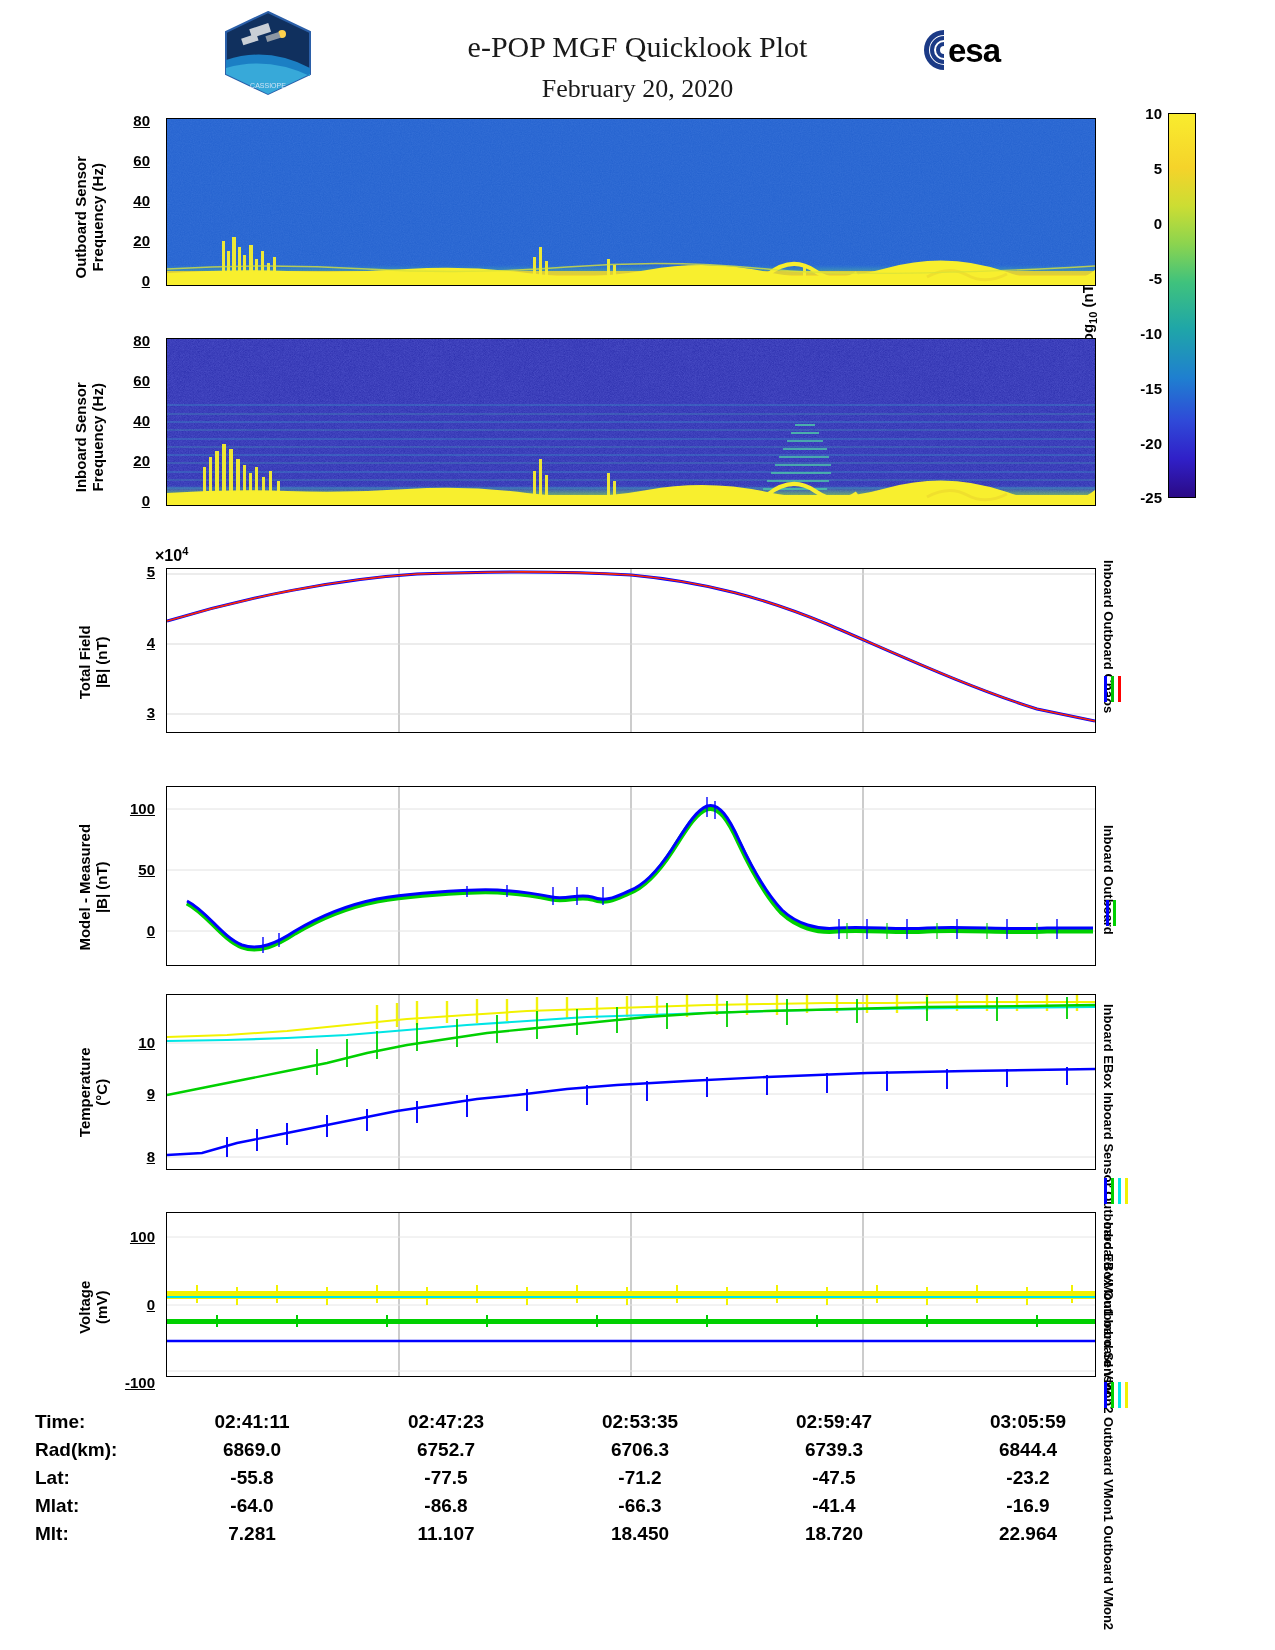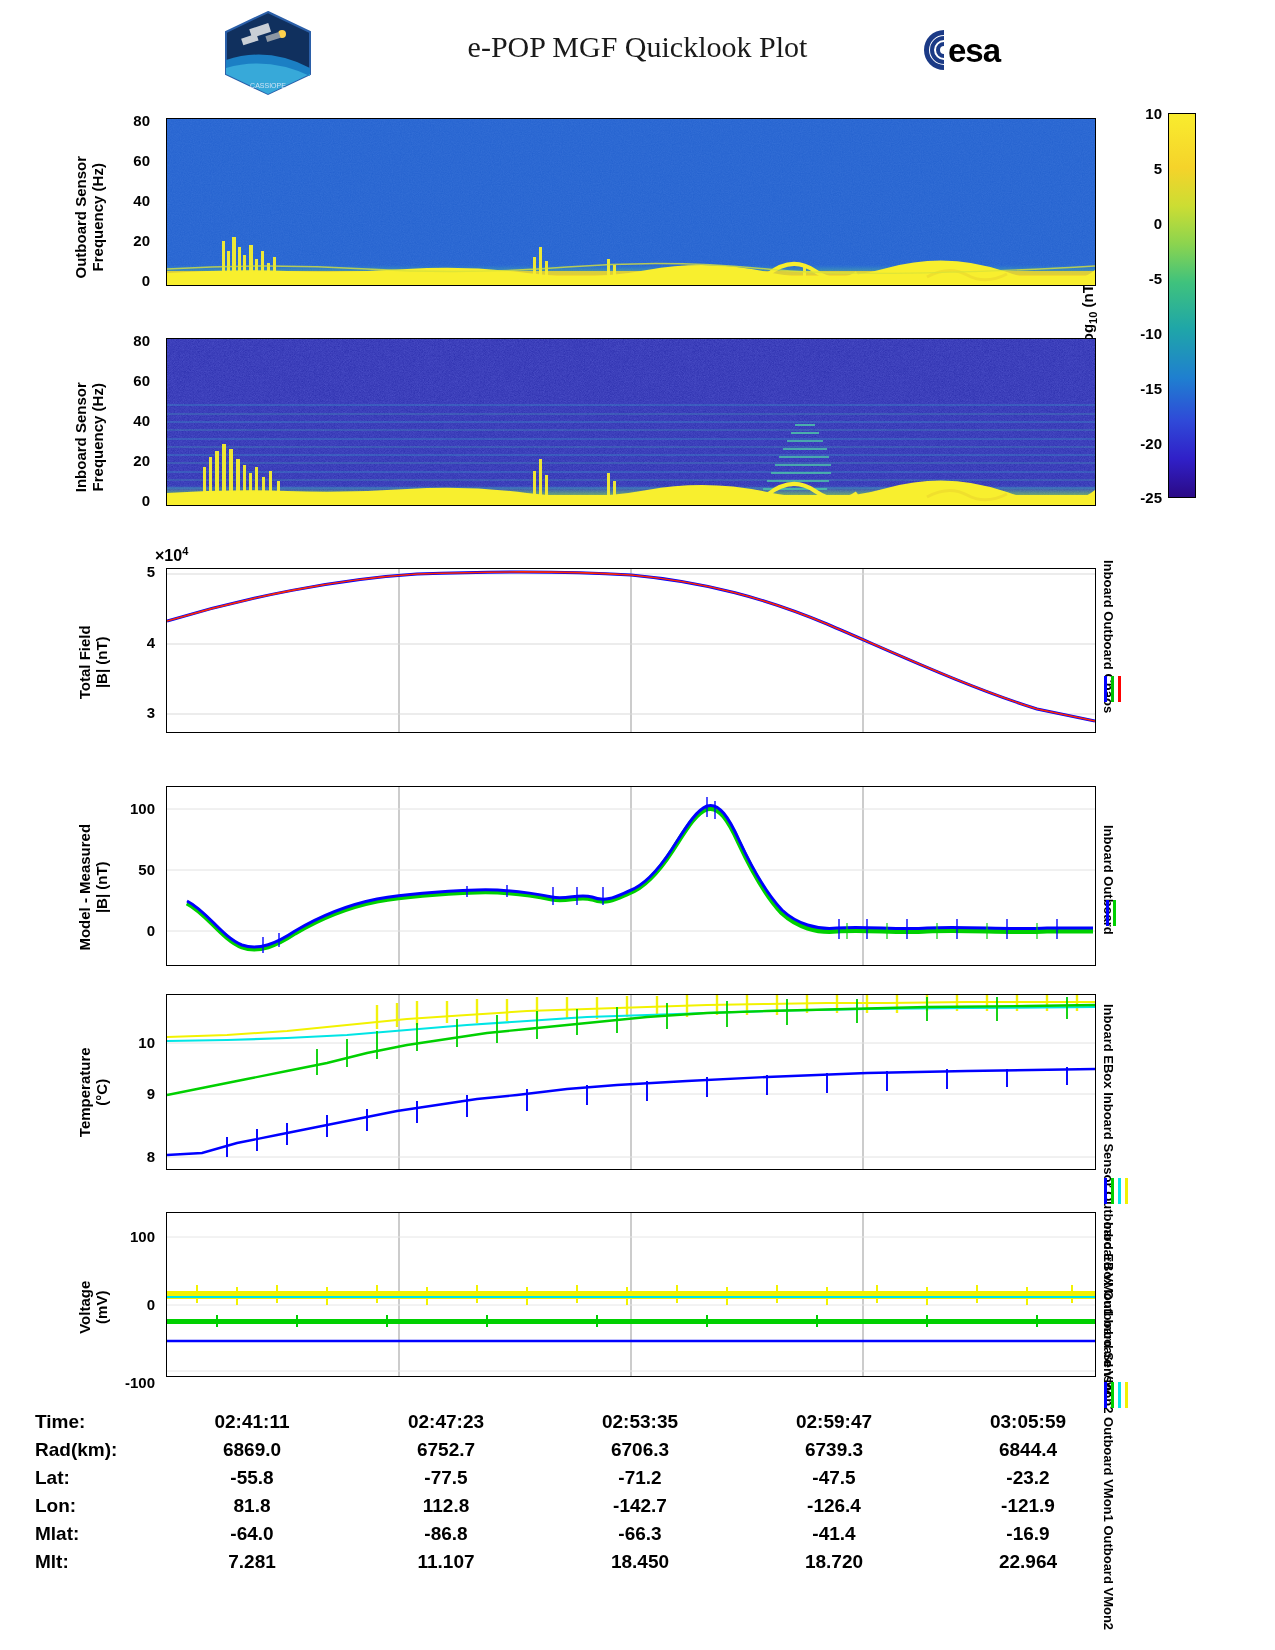--- a/index.html
+++ b/index.html
@@ -10,21 +10,21 @@
   .title{position:absolute;left:0;top:30px;width:1275px;text-align:center;font-size:30px;color:#1a1a1a;font-family:"Liberation Serif",serif;}
   .subtitle{position:absolute;left:0;top:74px;width:1275px;text-align:center;font-size:26px;color:#1a1a1a;font-family:"Liberation Serif",serif;}
 
   .mission-logo{position:absolute;left:222px;top:10px;width:92px;height:86px;}
   .esa-logo{position:absolute;left:922px;top:28px;width:120px;height:44px;}
   .esa-text{font-family:"Liberation Sans",sans-serif;font-size:33px;font-weight:bold;color:#1b3a86;letter-spacing:-1px;}
 
   
   .panel{position:absolute;border:1px solid #000;background:#ffffff;box-sizing:border-box;}
   .axis-label{position:absolute;font-family:"Liberation Sans",sans-serif;font-weight:bold;font-size:15px;color:#000;text-align:center;transform:rotate(-90deg);transform-origin:50% 50%;white-space:pre;line-height:1.15;}
-  .ytick{position:absolute;font-family:"Liberation Sans",sans-serif;font-weight:bold;font-size:15px;color:#000;text-align:right;}
+  .ytick{position:absolute;font-family:"Liberation Sans",sans-serif;font-weight:bold;font-size:15px;color:#000;text-align:right;text-decoration:underline;}
 
   
   .legend-vert{position:absolute;font-family:"Liberation Sans",sans-serif;font-weight:bold;font-size:13px;color:#000;writing-mode:vertical-rl;text-orientation:mixed;white-space:nowrap;line-height:1.15;}
   .legend-swatches{position:absolute;display:flex;flex-direction:row;gap:4px;}
   .legend-swatches i{display:block;width:3px;height:26px;}
 
   
   .cbar{position:absolute;border:1px solid #000;box-sizing:border-box;
     background:linear-gradient(to top,#2b0a86 0%,#3020c8 10%,#2f4ad8 20%,#1f7fd0 31%,#1fa6a8 44%,#3fc27d 56%,#8bd44f 66%,#ccdd33 76%,#f5d32a 86%,#f9ec2e 100%);}
   .cbar-tick{position:absolute;font-family:"Liberation Sans",sans-serif;font-weight:bold;font-size:15px;color:#000;text-align:right;}
@@ -53,20 +53,21 @@
       <path d="M4,58 Q46,46 88,66 L88,64 L46,84 L4,64 Z" fill="#37a9d9"></path>
       <circle cx="60" cy="24" r="4" fill="#ffd24d"></circle>
       <rect x="28" y="16" width="20" height="9" fill="#c9cfd6" transform="rotate(-18 38 20)"></rect>
       <rect x="44" y="24" width="14" height="6" fill="#8d97a3" transform="rotate(-18 51 27)"></rect>
       <rect x="20" y="26" width="16" height="7" fill="#c9cfd6" transform="rotate(-18 28 30)"></rect>
       <text x="46" y="78" font-size="7" fill="#cfe3f5" text-anchor="middle" font-family="Liberation Sans, sans-serif">CASSIOPE</text>
     </svg>
   </div>
 
   <div class="title">e-POP MGF Quicklook Plot</div>
+  <div class="subtitle">February 20, 2020</div>
 
   <div class="esa-logo">
     <svg width="120" height="44" viewBox="0 0 120 44">
       <g fill="#1b3a86">
         <path d="M2,22 a20,20 0 0 1 20,-20 v5 a15,15 0 0 0 -15,15 z"></path>
         <path d="M2,22 a20,20 0 0 0 20,20 v-5 a15,15 0 0 1 -15,-15 z"></path>
         <path d="M8,22 a14,14 0 0 1 14,-14 v4 a10,10 0 0 0 -10,10 z"></path>
         <path d="M8,22 a14,14 0 0 0 14,14 v-4 a10,10 0 0 1 -10,-10 z"></path>
         <path d="M14,22 a8,8 0 0 1 8,-8 v4 a4,4 0 0 0 -4,4 z"></path>
         <path d="M14,22 a8,8 0 0 0 8,8 v-4 a4,4 0 0 1 -4,-4 z"></path>
@@ -483,28 +484,20 @@
         </tr>
         <tr>
           <td class="lab">Lat:</td>
           <td class="v">-55.8</td>
           <td class="v">-77.5</td>
           <td class="v">-71.2</td>
           <td class="v">-47.5</td>
           <td class="v">-23.2</td>
         </tr>
         <tr>
-          <td class="lab">Lon:</td>
-          <td class="v">81.8</td>
-          <td class="v">112.8</td>
-          <td class="v">-142.7</td>
-          <td class="v">-126.4</td>
-          <td class="v">-121.9</td>
-        </tr>
-        <tr>
           <td class="lab">Mlat:</td>
           <td class="v">-64.0</td>
           <td class="v">-86.8</td>
           <td class="v">-66.3</td>
           <td class="v">-41.4</td>
           <td class="v">-16.9</td>
         </tr>
         <tr>
           <td class="lab">Mlt:</td>
           <td class="v">7.281</td>

